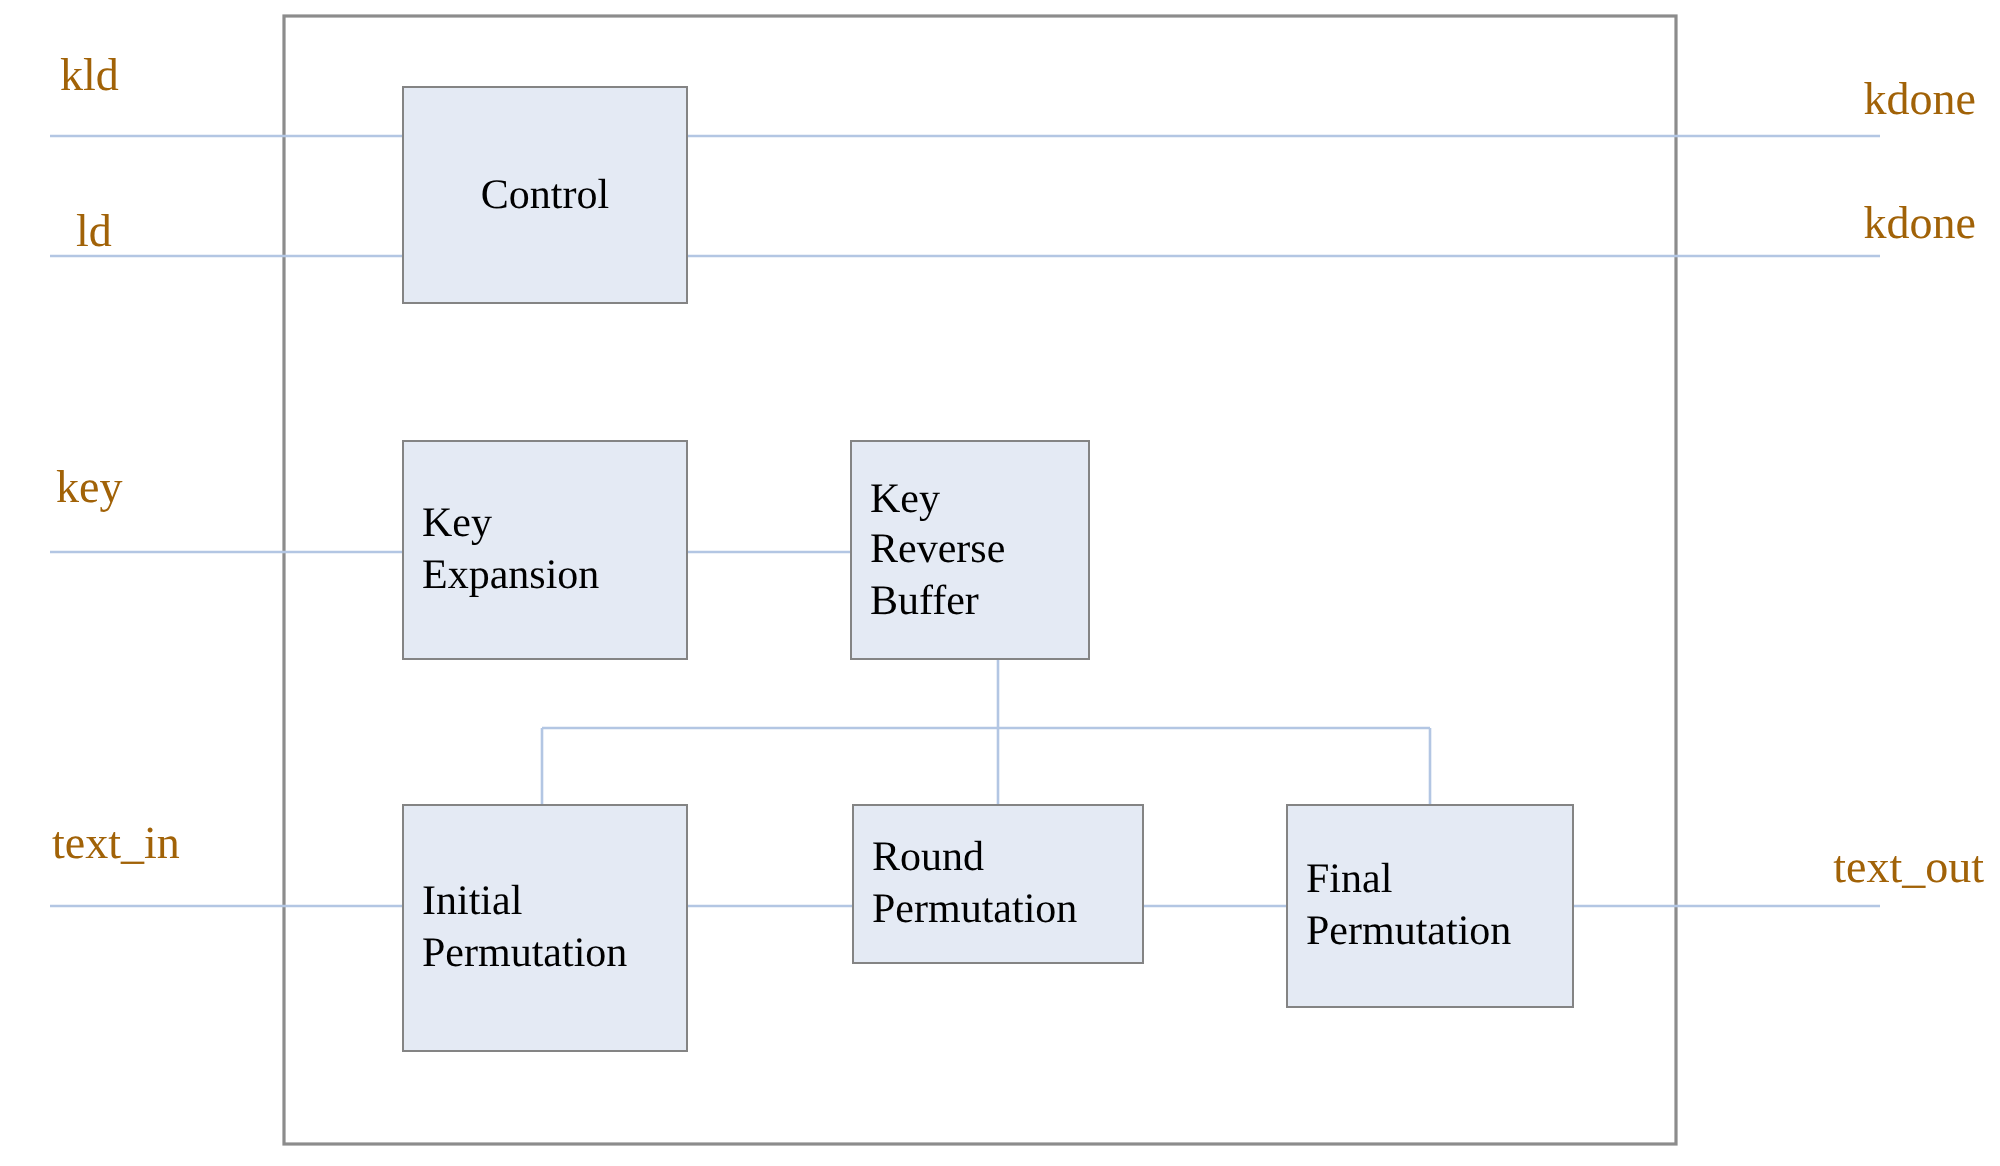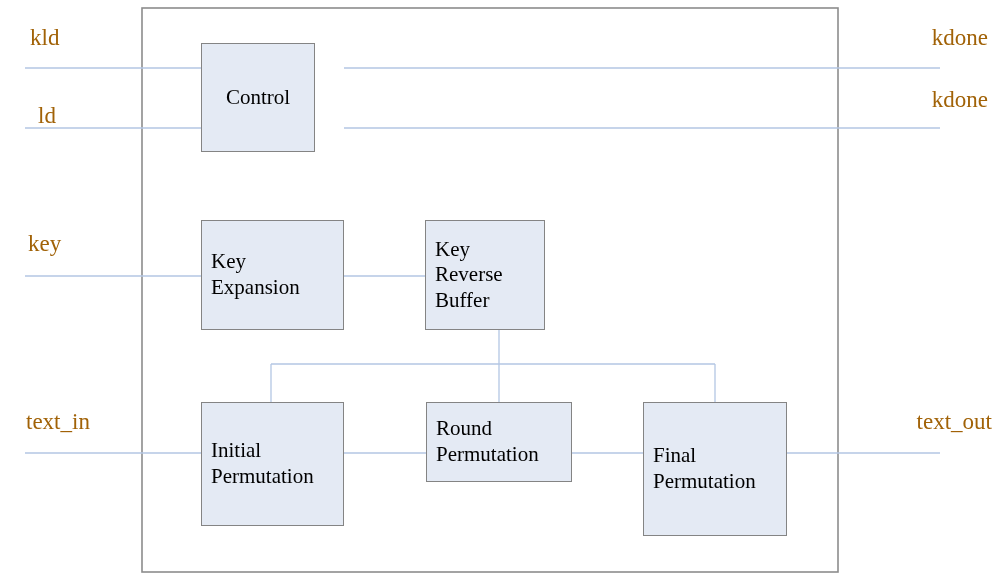--- a/index.html
+++ b/index.html
@@ -54,20 +54,21 @@
   }
   .port {
     position: absolute;
     font-size: 23px;
     line-height: 1;
     color: #a16207;
     white-space: nowrap;
     z-index: 4;
   }
   .port.right {
+    margin-top: 12px;
   }
 </style>
 </head>
 <body>
 
 <div id="canvas">
 
   <svg class="wires" viewBox="0 0 1000 583" xmlns="http://www.w3.org/2000/svg">
     <g id="outer-rect-group">
         <rect x="142" y="8" width="696" height="564" fill="none" stroke="#8c8c8c" stroke-width="1.6"></rect>
@@ -85,40 +86,40 @@
         <path d="M 499 364 L 499 402" fill="none" stroke="#b3c6e3" stroke-width="1.3"></path>
         <path d="M 715 364 L 715 402" fill="none" stroke="#b3c6e3" stroke-width="1.3"></path>
         <path d="M 25 453 L 201 453" fill="none" stroke="#b3c6e3" stroke-width="1.3"></path>
         <path d="M 344 453 L 426 453" fill="none" stroke="#b3c6e3" stroke-width="1.3"></path>
         <path d="M 572 453 L 643 453" fill="none" stroke="#b3c6e3" stroke-width="1.3"></path>
         <path d="M 787 453 L 940 453" fill="none" stroke="#b3c6e3" stroke-width="1.3"></path>
       </g>
   </svg>
 
   <div id="blocks-layer">
-      <div class="blk center" style="left: 201px; top: 43px; width: 114px; height: 109px; background: rgb(228, 234, 244); border-color: rgb(132, 132, 132);">
+      <div class="blk center" style="left: 201px; top: 43px; width: 143px; height: 109px; background: rgb(228, 234, 244); border-color: rgb(132, 132, 132);">
         <span class="blk-label">Control</span>
       </div>
       <div class="blk" style="left: 201px; top: 220px; width: 143px; height: 110px; background: rgb(228, 234, 244); border-color: rgb(132, 132, 132);">
         <span class="blk-label">Key
 Expansion</span>
       </div>
       <div class="blk" style="left: 425px; top: 220px; width: 120px; height: 110px; background: rgb(228, 234, 244); border-color: rgb(132, 132, 132);">
         <span class="blk-label">Key Reverse
 Buffer</span>
       </div>
       <div class="blk" style="left: 201px; top: 402px; width: 143px; height: 124px; background: rgb(228, 234, 244); border-color: rgb(132, 132, 132);">
         <span class="blk-label">Initial
 Permutation</span>
       </div>
       <div class="blk" style="left: 426px; top: 402px; width: 146px; height: 80px; background: rgb(228, 234, 244); border-color: rgb(132, 132, 132);">
         <span class="blk-label">Round
 Permutation</span>
       </div>
-      <div class="blk" style="left: 643px; top: 402px; width: 144px; height: 134px; background: rgb(228, 234, 244); border-color: rgb(132, 132, 132);">
+      <div class="blk" style="left: 643px; top: 402px; width: 144px; height: 102px; background: rgb(228, 234, 244); border-color: rgb(132, 132, 132);">
         <span class="blk-label">Final
 Permutation</span>
       </div>
     </div>
   <div id="ports-layer">
       <div class="port" style="left: 30px; top: 26px;">kld</div>
       <div class="port" style="left: 38px; top: 104px;">ld</div>
       <div class="port" style="left: 28px; top: 232px;">key</div>
       <div class="port" style="left: 26px; top: 410px;">text_in</div>
       <div class="port right" style="right: 12px; top: 26px;">kdone</div>

